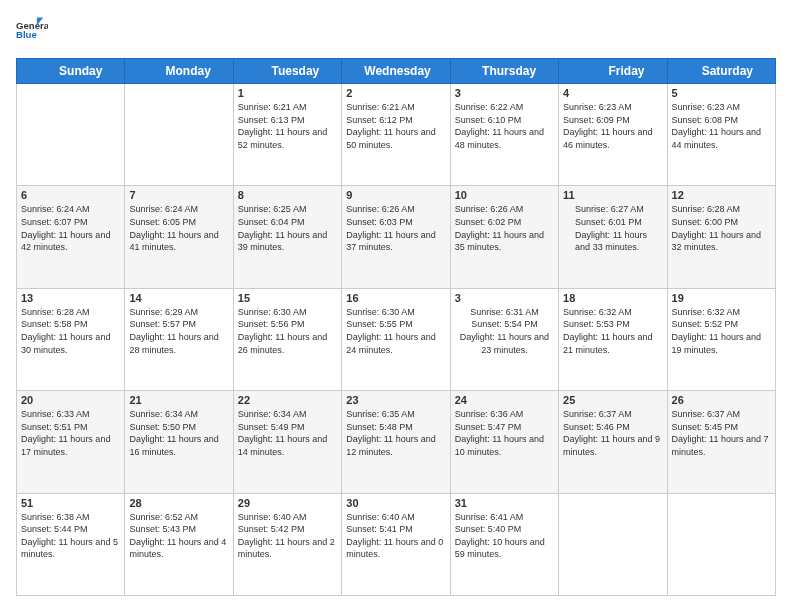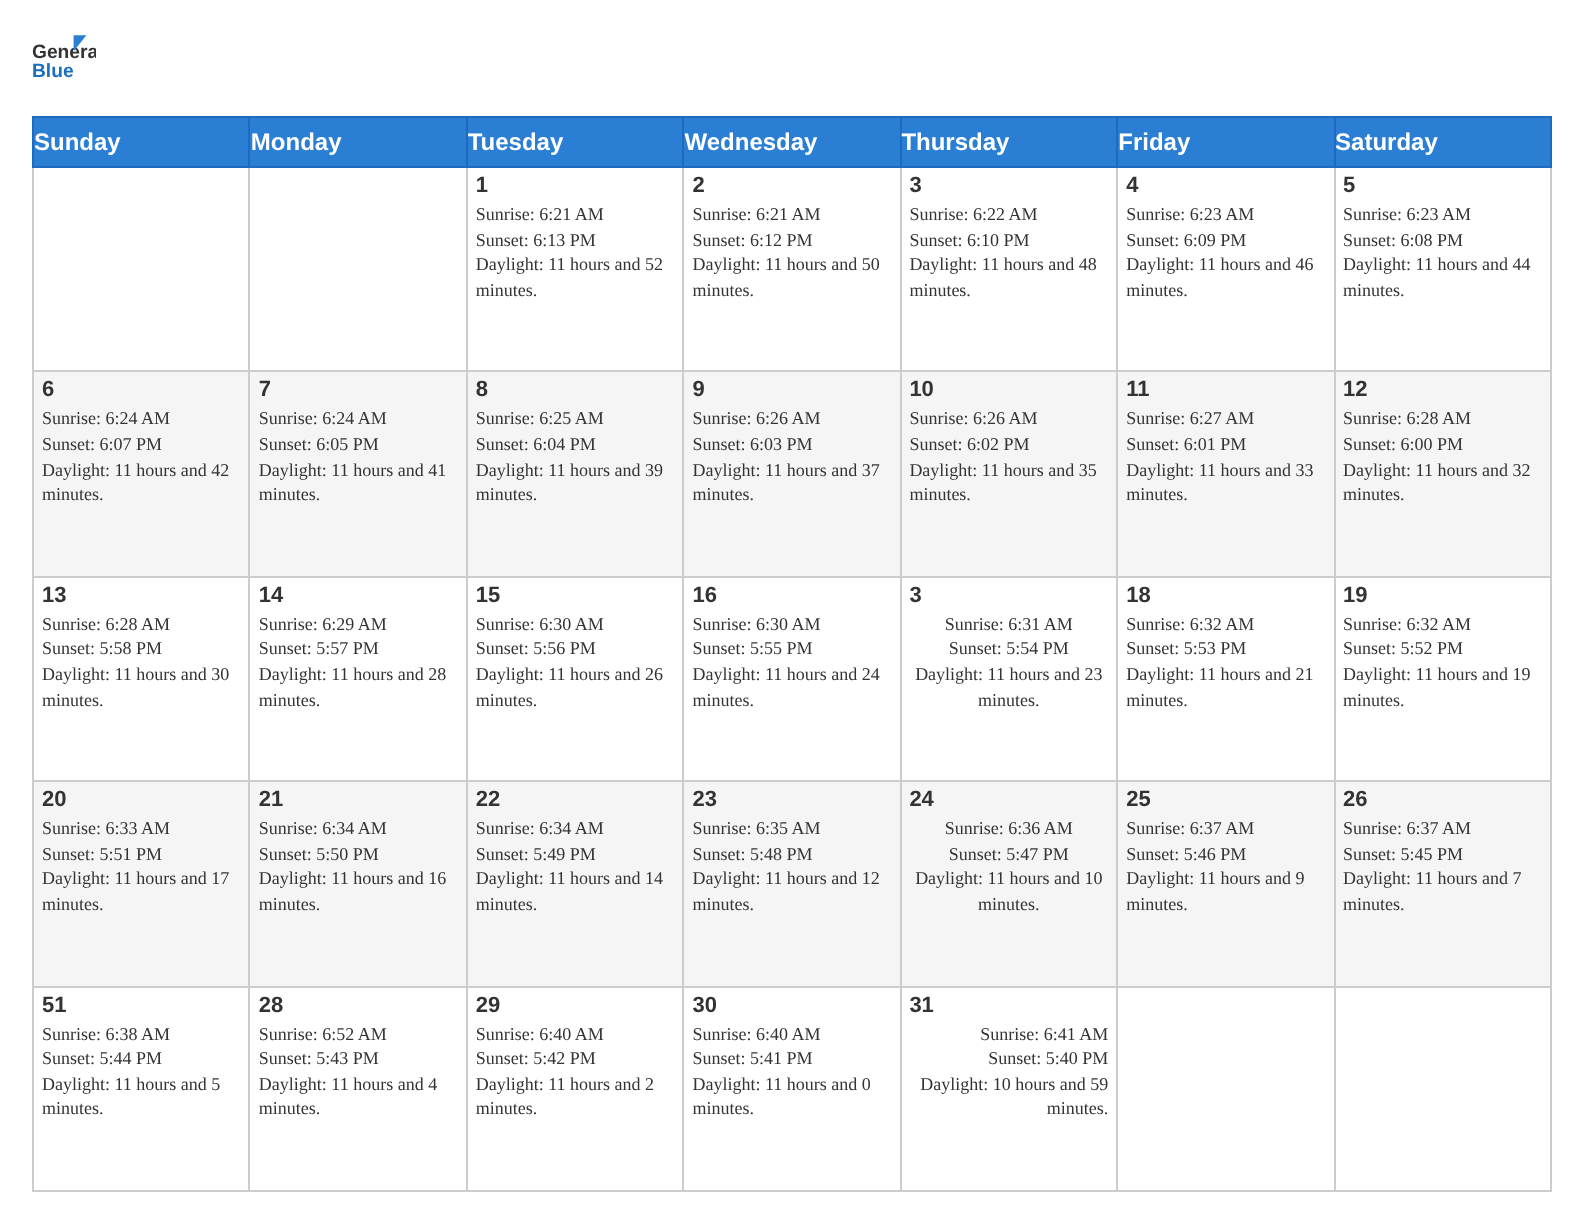--- a/index.html
+++ b/index.html
@@ -49,22 +49,22 @@
       border-collapse: collapse;
       width: 100%;
       flex: 1;
       table-layout: fixed;
     }
     .calendar th {
       background: #2a7fd4;
       color: #fff;
       font-size: 12px;
       font-weight: bold;
-      padding: 5px 0;
-      text-align: left;
+      padding: 5px 22px;
+      text-align: right;
       border: 1px solid #1e6abf;
     }
     .calendar td {
       border: 1px solid #ccc;
       vertical-align: top;
       padding: 3px 4px;
       font-size: 9.5px;
       color: #333;
       background: #fff;
       height: 82px;
@@ -75,21 +75,20 @@
     .day-num {
       font-size: 11px;
       font-weight: bold;
       display: block;
       margin-bottom: 2px;
     }
     .day-info {
       font-size: 9px;
       line-height: 1.4;
       color: #333;
-      font-family: Liberation Serif, serif;
     }
     .empty-cell {
       background: #fff !important;
     }
   </style>
 </head>
 <body>
 
 <div class="page">
   <div class="header">
@@ -180,21 +179,21 @@
 Daylight: 11 hours and 37 minutes.</div>
           </td>
           <td>
             <span class="day-num">10</span>
             <div class="day-info" style="white-space: pre-line;">Sunrise: 6:26 AM
 Sunset: 6:02 PM
 Daylight: 11 hours and 35 minutes.</div>
           </td>
           <td>
             <span class="day-num">11</span>
-            <div class="day-info" style="white-space: pre-line;">Sunrise: 6:27 AM
+            <div class="day-info" style="white-space: pre-line; margin-left: 12px;">Sunrise: 6:27 AM
 Sunset: 6:01 PM
 Daylight: 11 hours and 33 minutes.</div>
           </td>
           <td>
             <span class="day-num">12</span>
             <div class="day-info" style="white-space: pre-line;">Sunrise: 6:28 AM
 Sunset: 6:00 PM
 Daylight: 11 hours and 32 minutes.</div>
           </td>
         </tr>
@@ -262,21 +261,21 @@
 Daylight: 11 hours and 14 minutes.</div>
           </td>
           <td>
             <span class="day-num">23</span>
             <div class="day-info" style="white-space: pre-line;">Sunrise: 6:35 AM
 Sunset: 5:48 PM
 Daylight: 11 hours and 12 minutes.</div>
           </td>
           <td>
             <span class="day-num">24</span>
-            <div class="day-info" style="white-space: pre-line; text-align: center;">Sunrise: 6:36 AM
+            <div class="day-info" style="white-space: pre-line;">Sunrise: 6:36 AM
 Sunset: 5:47 PM
 Daylight: 11 hours and 10 minutes.</div>
           </td>
           <td>
             <span class="day-num">25</span>
             <div class="day-info" style="white-space: pre-line;">Sunrise: 6:37 AM
 Sunset: 5:46 PM
 Daylight: 11 hours and 9 minutes.</div>
           </td>
           <td>
@@ -306,21 +305,21 @@
 Daylight: 11 hours and 2 minutes.</div>
           </td>
           <td>
             <span class="day-num">30</span>
             <div class="day-info" style="white-space: pre-line;">Sunrise: 6:40 AM
 Sunset: 5:41 PM
 Daylight: 11 hours and 0 minutes.</div>
           </td>
           <td>
             <span class="day-num">31</span>
-            <div class="day-info" style="white-space: pre-line; text-align: right;">Sunrise: 6:41 AM
+            <div class="day-info" style="white-space: pre-line;">Sunrise: 6:41 AM
 Sunset: 5:40 PM
 Daylight: 10 hours and 59 minutes.</div>
           </td>
           <td class="empty-cell"></td>
           <td class="empty-cell"></td>
         </tr>
       </tbody>
   </table>
 </div>
 

